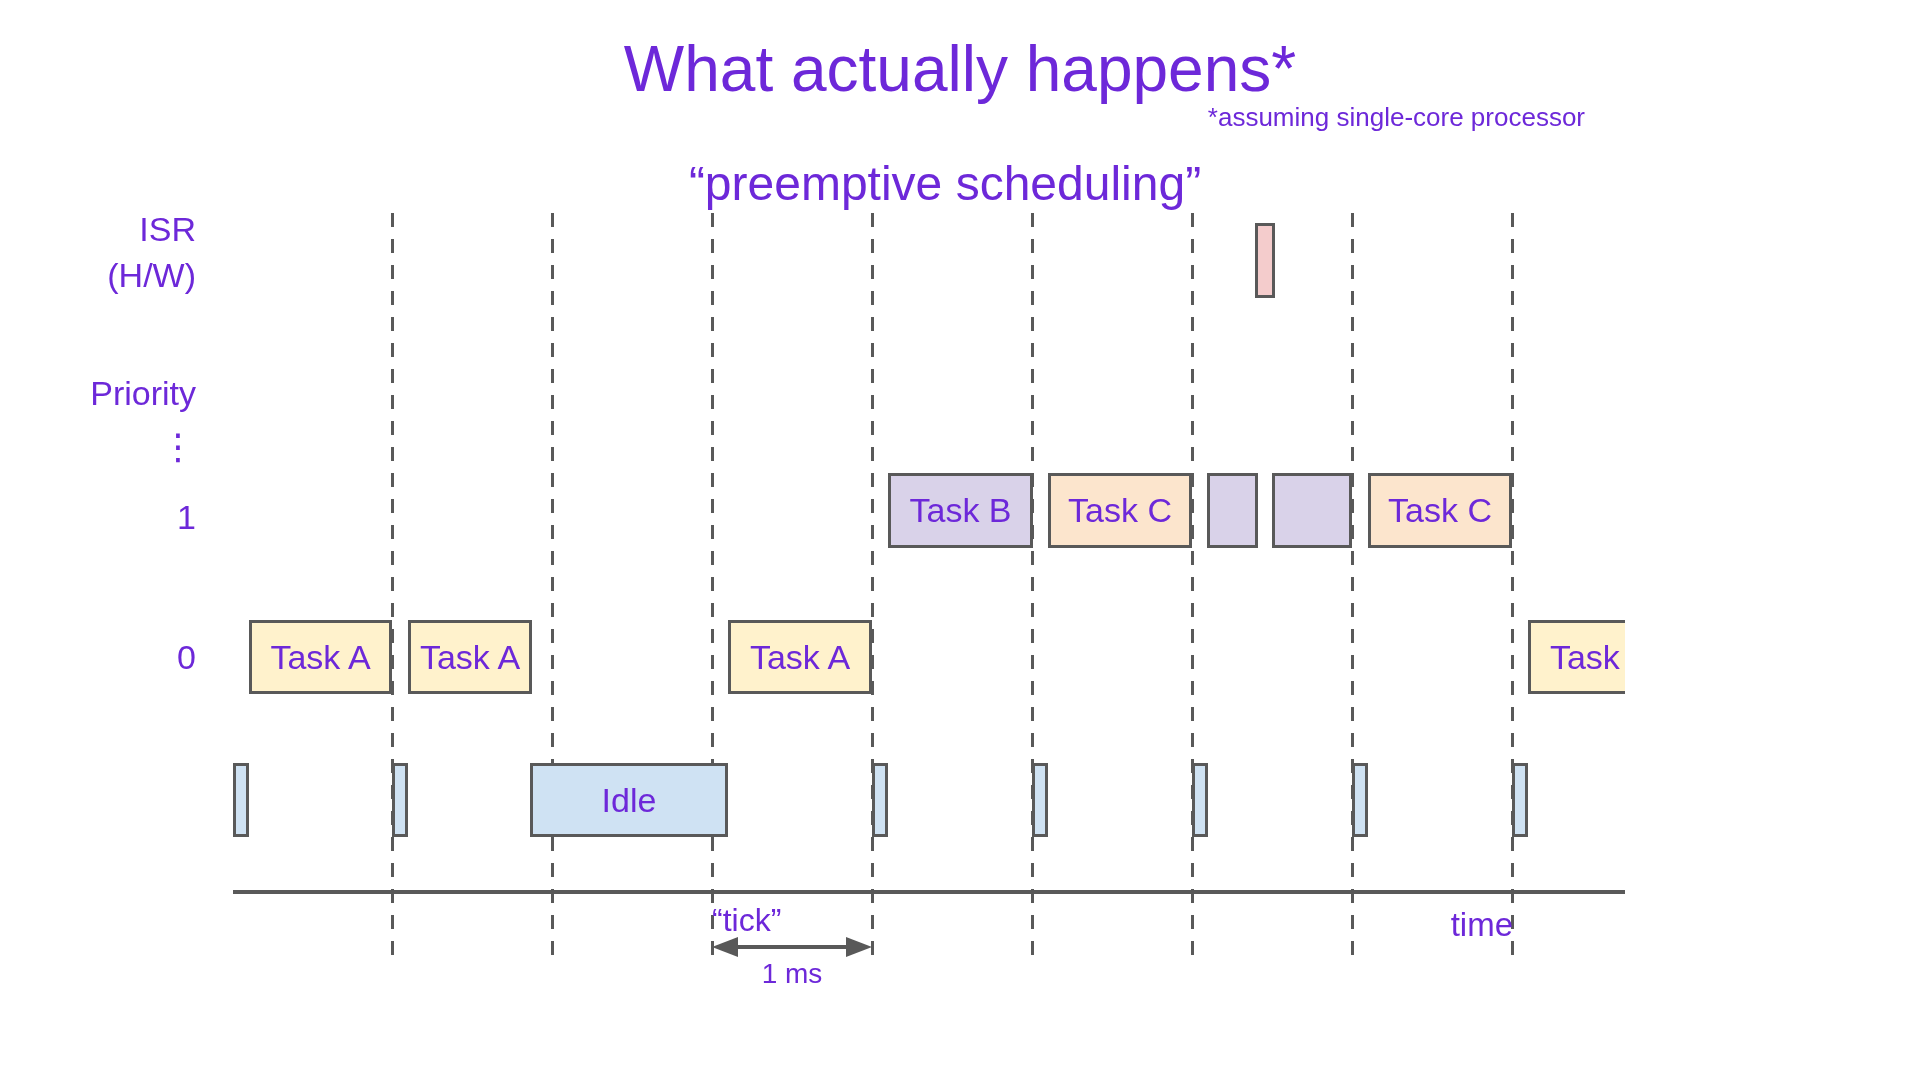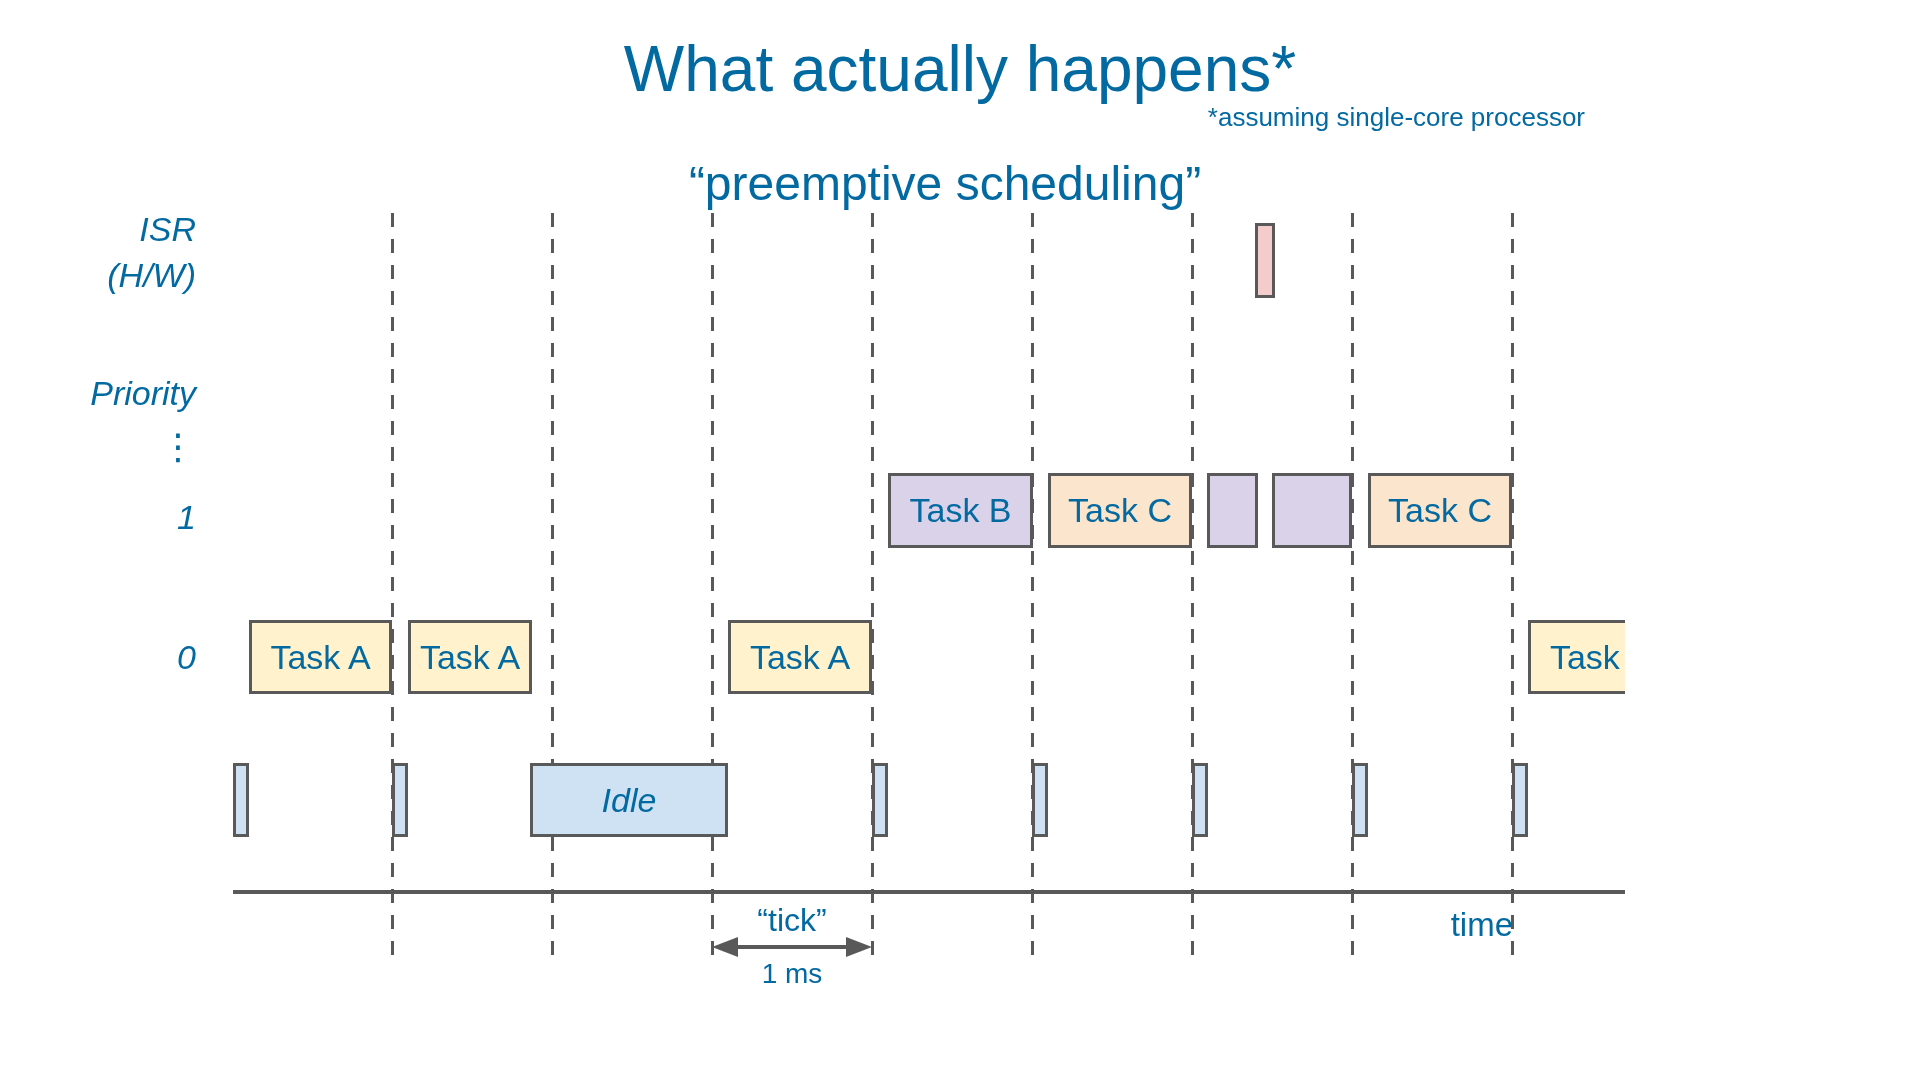--- a/index.html
+++ b/index.html
@@ -1,36 +1,36 @@
 <!DOCTYPE html>
 <html><head>
 <meta charset="utf-8">
 <style>
   html,body{margin:0;padding:0;background:#ffffff;}
   *{box-sizing:border-box;}
   .stage{
     position:relative;width:1625px;height:1080px;background:#ffffff;overflow:hidden;
-    font-family:"Liberation Sans","DejaVu Sans",sans-serif;color:#0369a1;
+    font-family:"Liberation Sans","DejaVu Sans",sans-serif;color:#6d28d9;
   }
   .title{position:absolute;top:28px;left:0;width:1920px;text-align:center;font-size:64px;line-height:1.3;}
   .footnote{position:absolute;top:102px;right:40px;font-size:26px;}
   .subtitle{position:absolute;top:156px;left:0;width:1890px;text-align:center;font-size:48px;}
-  .side-label{position:absolute;left:0;width:196px;text-align:right;font-size:34px;line-height:46px;font-style:italic;}
+  .side-label{position:absolute;left:0;width:196px;text-align:right;font-size:34px;line-height:46px;}
   .tick-line{
     position:absolute;width:3px;
     background:repeating-linear-gradient(to bottom,#595959 0 14px,transparent 14px 26px);
   }
   .box{
     position:absolute;border:3px solid #595959;display:flex;align-items:center;justify-content:center;
     font-size:34px;
   }
   .axis-line{position:absolute;height:4px;background:#595959;}
   .axis-head{position:absolute;width:0;height:0;border-top:11px solid transparent;border-bottom:11px solid transparent;border-left:28px solid #595959;}
   .time-label{position:absolute;top:906px;right:112px;font-size:33px;}
-  .tick-caption{position:absolute;top:902px;width:160px;text-align:center;font-size:32px;}
+  .tick-caption{position:absolute;top:902px;width:160px;text-align:left;font-size:32px;}
   .ms-caption{position:absolute;top:958px;width:160px;text-align:center;font-size:28px;}
   .dbl-arrow{position:absolute;top:937px;height:20px;}
   .dbl-arrow .bar{position:absolute;left:22px;right:22px;top:8px;height:4px;background:#595959;}
   .dbl-arrow .head-l{position:absolute;left:0;top:0;width:0;height:0;border-top:10px solid transparent;border-bottom:10px solid transparent;border-right:26px solid #595959;}
   .dbl-arrow .head-r{position:absolute;right:0;top:0;width:0;height:0;border-top:10px solid transparent;border-bottom:10px solid transparent;border-left:26px solid #595959;}
 </style>
 </head>
 <body>
 
 <div class="stage">
@@ -64,21 +64,21 @@
 
   <div id="boxes">
       <div class="box" style="left: 233px; top: 763px; width: 16px; height: 74px; background: rgb(207, 226, 243);"></div>
       <div class="box" style="left: 249px; top: 620px; width: 143px; height: 74px; background: rgb(255, 242, 204);">
         <span>Task A</span>
       </div>
       <div class="box" style="left: 392px; top: 763px; width: 16px; height: 74px; background: rgb(207, 226, 243);"></div>
       <div class="box" style="left: 408px; top: 620px; width: 124px; height: 74px; background: rgb(255, 242, 204);">
         <span>Task A</span>
       </div>
-      <div class="box" style="left: 530px; top: 763px; width: 198px; height: 74px; background: rgb(207, 226, 243); font-style: italic;">
+      <div class="box" style="left: 530px; top: 763px; width: 198px; height: 74px; background: rgb(207, 226, 243);">
         <span>Idle</span>
       </div>
       <div class="box" style="left: 728px; top: 620px; width: 144px; height: 74px; background: rgb(255, 242, 204);">
         <span>Task A</span>
       </div>
       <div class="box" style="left: 872px; top: 763px; width: 16px; height: 74px; background: rgb(207, 226, 243);"></div>
       <div class="box" style="left: 888px; top: 473px; width: 145px; height: 75px; background: rgb(217, 210, 233); text-align: center;">
         <span>Task B</span>
       </div>
       <div class="box" style="left: 1032px; top: 763px; width: 16px; height: 74px; background: rgb(207, 226, 243);"></div>

